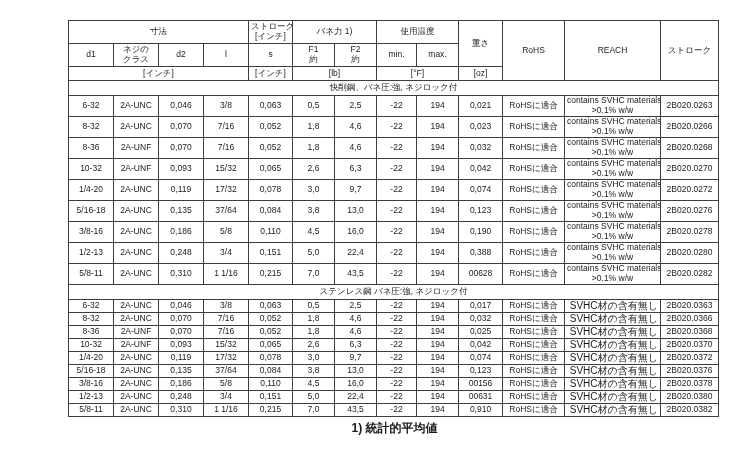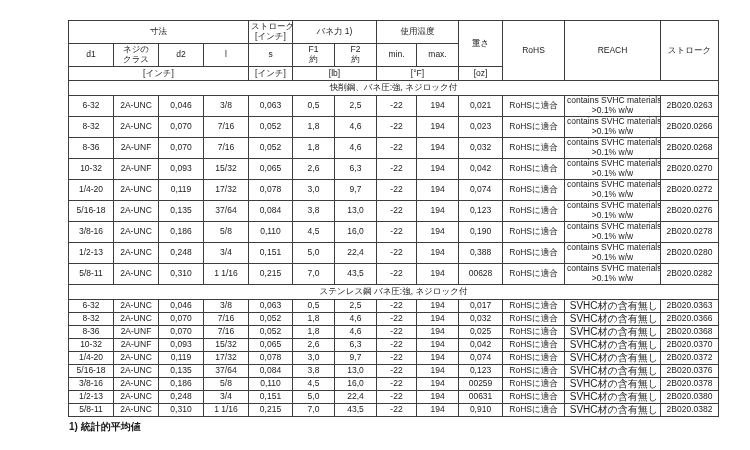--- a/index.html
+++ b/index.html
@@ -26,21 +26,21 @@
   td.section-title {
     text-align:left; font-weight:bold; font-size:9px; height:14px;
     padding-left:2px;
     margin-top:32px;
   }
   tr.s0 td { height:20px; }
   tr.s1 td { height:12px; }
   td.reach-cell { font-size:7.5px; white-space:normal; line-height:1.15; }
   tr.s1 td.reach-cell { font-size:10px;text-align:right; }
   .footnote {
-    margin-top:3px; font-size:10px; font-weight:bold; text-align:left;
+    margin-top:3px; font-size:12px; font-weight:bold; text-align:center;
     padding-left:1px;
   }
 </style>
 </head>
 <body>
 
 <div class="sheet">
   <table class="spec">
     <colgroup>
       <col style="width:45px">
@@ -322,21 +322,21 @@
         <tr class="s1">
           <td>3/8-16</td>
           <td>2A-UNC</td>
           <td>0,186</td>
           <td>5/8</td>
           <td>0,110</td>
           <td>4,5</td>
           <td>16,0</td>
           <td>-22</td>
           <td>194</td>
-          <td>00259</td>
+          <td>00156</td>
           <td>RoHSに適合</td>
           <td class="reach-cell">SVHC材の含有無し</td>
           <td>2B020.0378</td>
         </tr>
         <tr class="s1">
           <td>1/2-13</td>
           <td>2A-UNC</td>
           <td>0,248</td>
           <td>3/4</td>
           <td>0,151</td>

